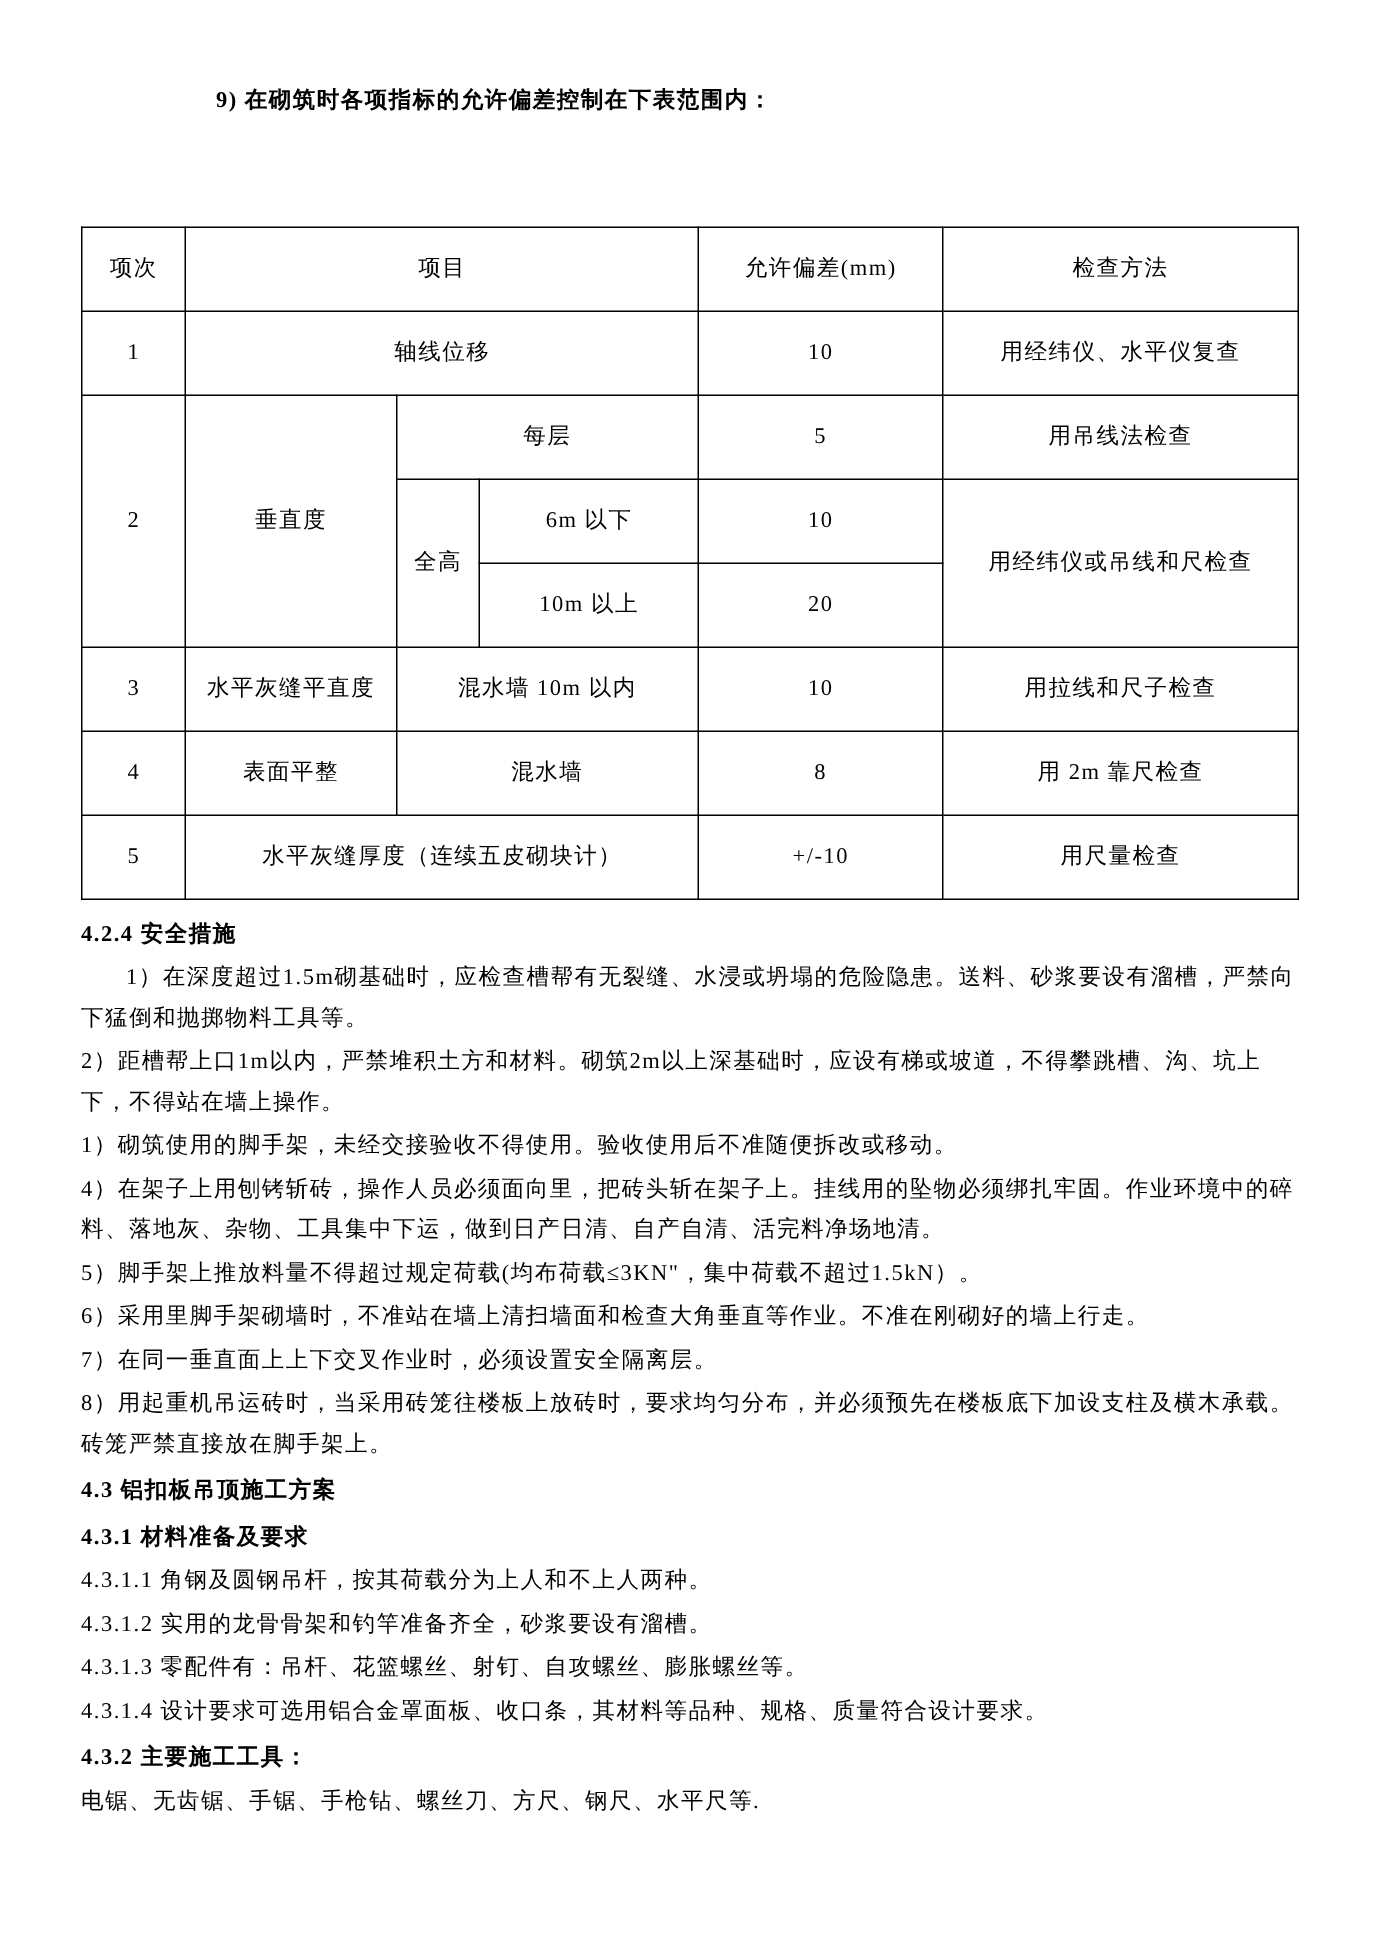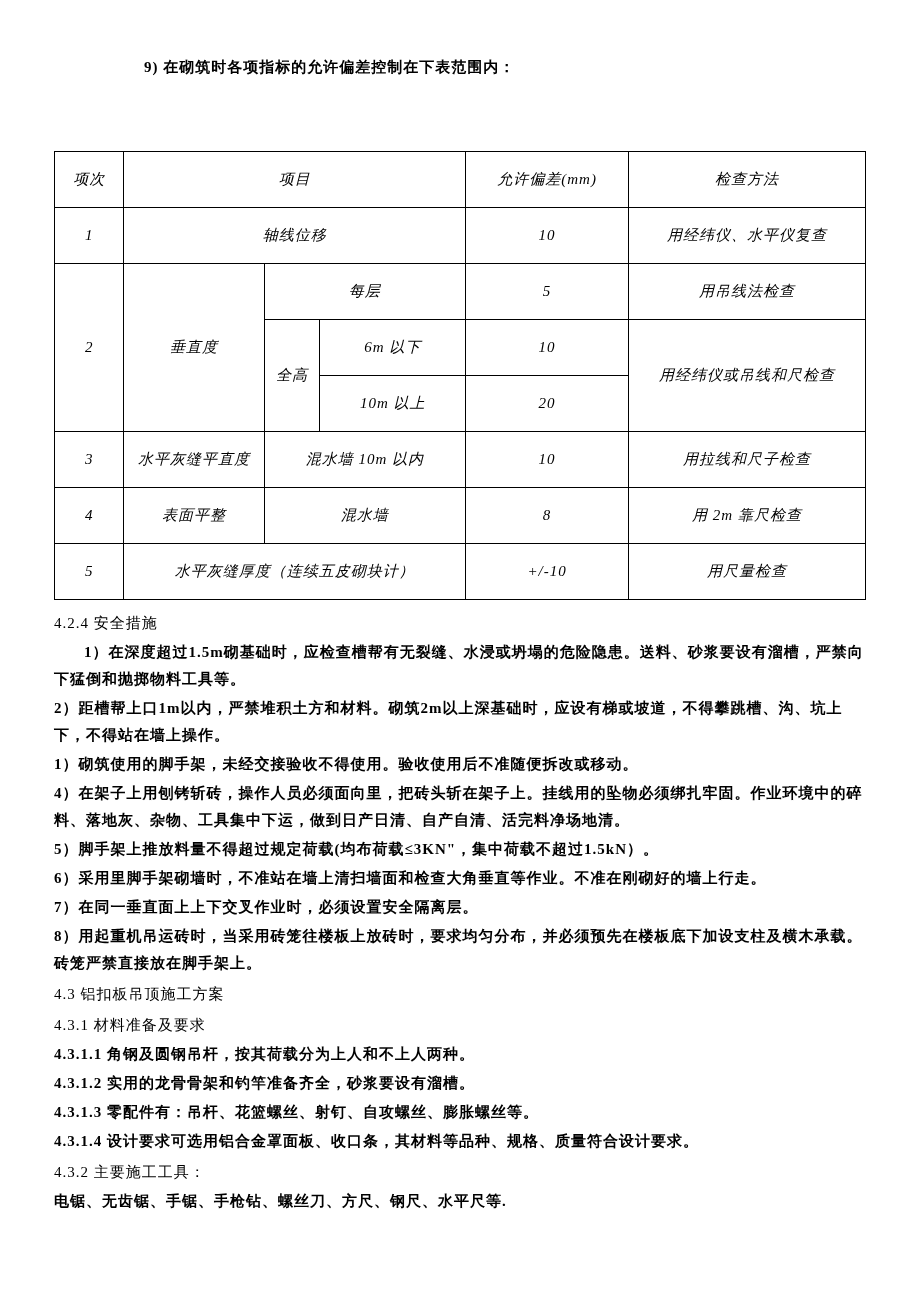--- a/index.html
+++ b/index.html
@@ -16,45 +16,43 @@
   .intro {
     margin-left: 90px;
     margin-bottom: 70px;
     letter-spacing: 1px;
     font-weight: bold;
   }
   table {
     border-collapse: collapse;
     width: 100%;
     margin-bottom: 10px;
-    font-style: italic;
   }
   td {
     border: 1px solid #000;
     text-align: center;
     vertical-align: middle;
     padding: 14px 6px;
     letter-spacing: 1px;
   }
   .col-idx { width: 48px; }
   .col-item-left { width: 110px; }
   .col-item-mid { width: 36px; }
   .col-item-right { width: 115px; }
   .col-dev { width: 130px; }
   .col-method { width: 195px; }
   .heading {
-    font-weight: normal;
+    font-weight: bold;
     letter-spacing: 1px;
     margin-top: 4px;
   }
   p {
     margin: 0 0 2px 0;
     letter-spacing: 1px;
     text-align: left;
-    font-weight: bold;
   }
   .indent { text-indent: 2em; }
 </style>
 </head>
 <body>
 
 <div class="intro">9)   在砌筑时各项指标的允许偏差控制在下表范围内：</div>
 
 <table>
   <tbody>

